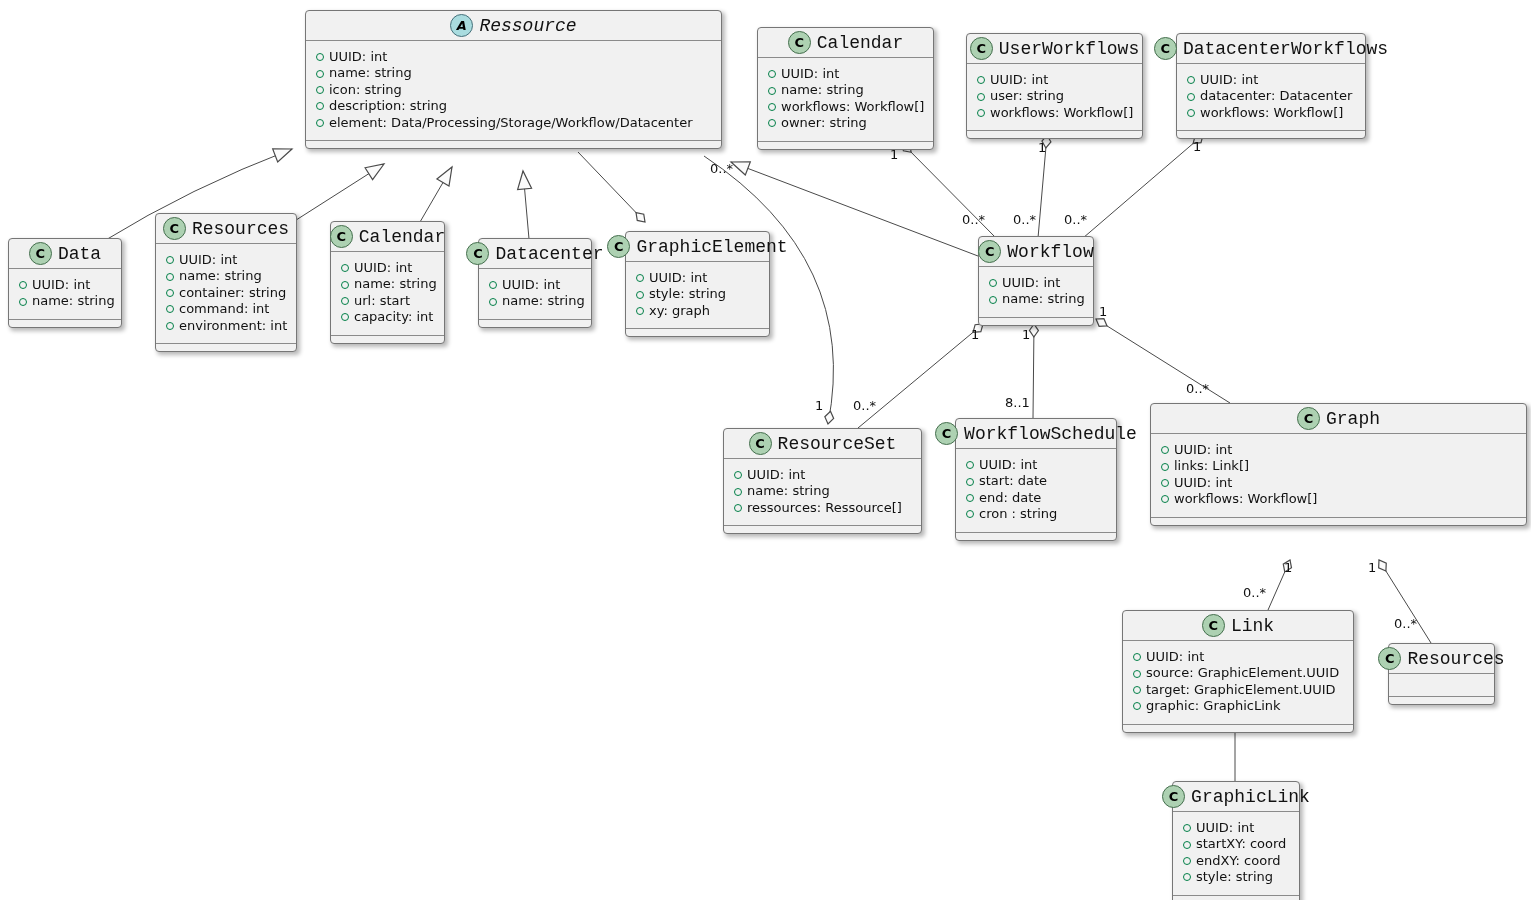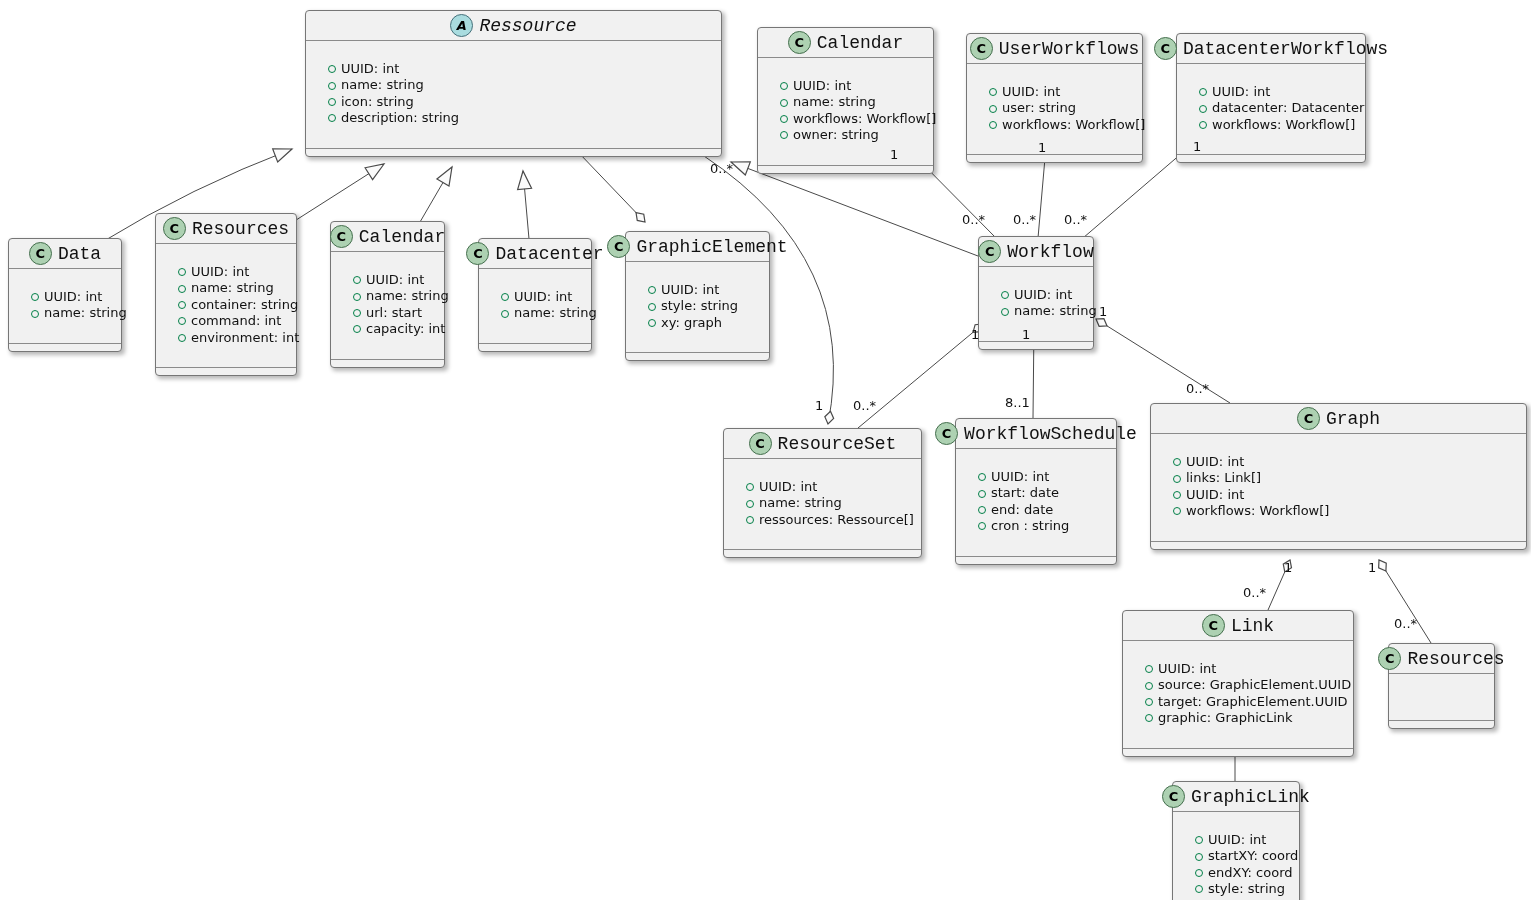--- a/index.html
+++ b/index.html
@@ -9,21 +9,21 @@
   .uml-class{position:absolute;z-index:1;background:#F1F1F1;border:1px solid #767676;
              border-radius:4px;box-shadow:2.5px 2.5px 4px rgba(0,0,0,.28);}
   .cls-title{display:flex;align-items:center;justify-content:center;gap:6px;
              padding:3px 6px;min-height:23px;border-bottom:1px solid #8b8b8b;}
   .badge{width:21px;height:21px;border-radius:50%;flex:none;display:flex;align-items:center;
          justify-content:center;font-weight:bold;font-size:13px;background:#ADD1B2;
          border:1px solid #456f4e;color:#000;}
   .badge.abstract{background:#A9DCDF;border-color:#45707a;font-style:italic;}
   .cls-name{font-size:18px;white-space:nowrap;font-family:Liberation Mono, monospace;}
   .cls-name.italic{font-style:italic;}
-  .attrs{list-style:none;margin:16px;padding:4px 6px 5px 6px;min-height:5px;}
+  .attrs{list-style:none;margin:4px;padding:4px 6px 5px 6px;min-height:5px;}
   .attrs li{display:flex;align-items:center;gap:5px;line-height:16.4px;white-space:nowrap;}
   .vis-dot{width:6px;height:6px;border:1.4px solid #038048;border-radius:50%;flex:none;background:transparent;}
   .methods{border-top:1px solid #8b8b8b;height:7px;}
   .mult{position:absolute;z-index:2;font-size:13px;color:#111;white-space:nowrap;}
   .edge{stroke:#4a4a4a;stroke-width:1;fill:none;}
 </style>
 </head>
 <body>
 
 <div id="canvas">
@@ -72,20 +72,24 @@
           <span class="vis-dot"></span>
           <span class="attr-text">name: string</span>
         </li>
         <li>
           <span class="vis-dot"></span>
           <span class="attr-text">icon: string</span>
         </li>
         <li>
           <span class="vis-dot"></span>
           <span class="attr-text">description: string</span>
+        </li>
+        <li>
+          <span class="vis-dot"></span>
+          <span class="attr-text">element: Data/Processing/Storage/Workflow/Datacenter</span>
         </li>
       </ul>
     <div class="methods"></div>
   </div>
 
   <div class="uml-class" style="left:8px;top:238px;width:112px;">
     <div class="cls-title">
       <span class="badge">C</span>
       <span class="cls-name">Data</span>
     </div>

